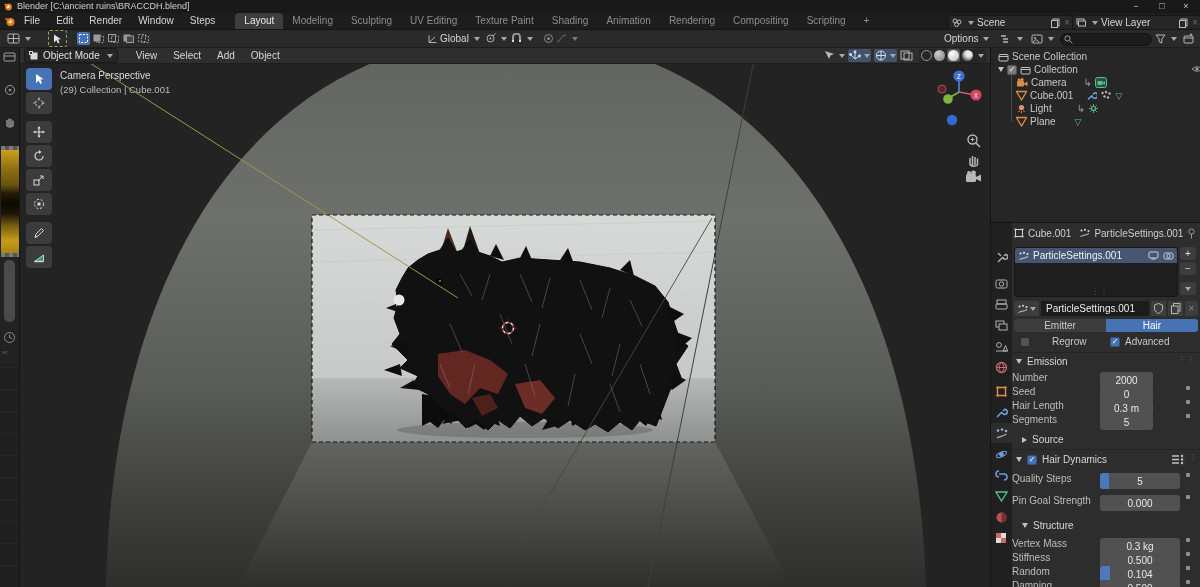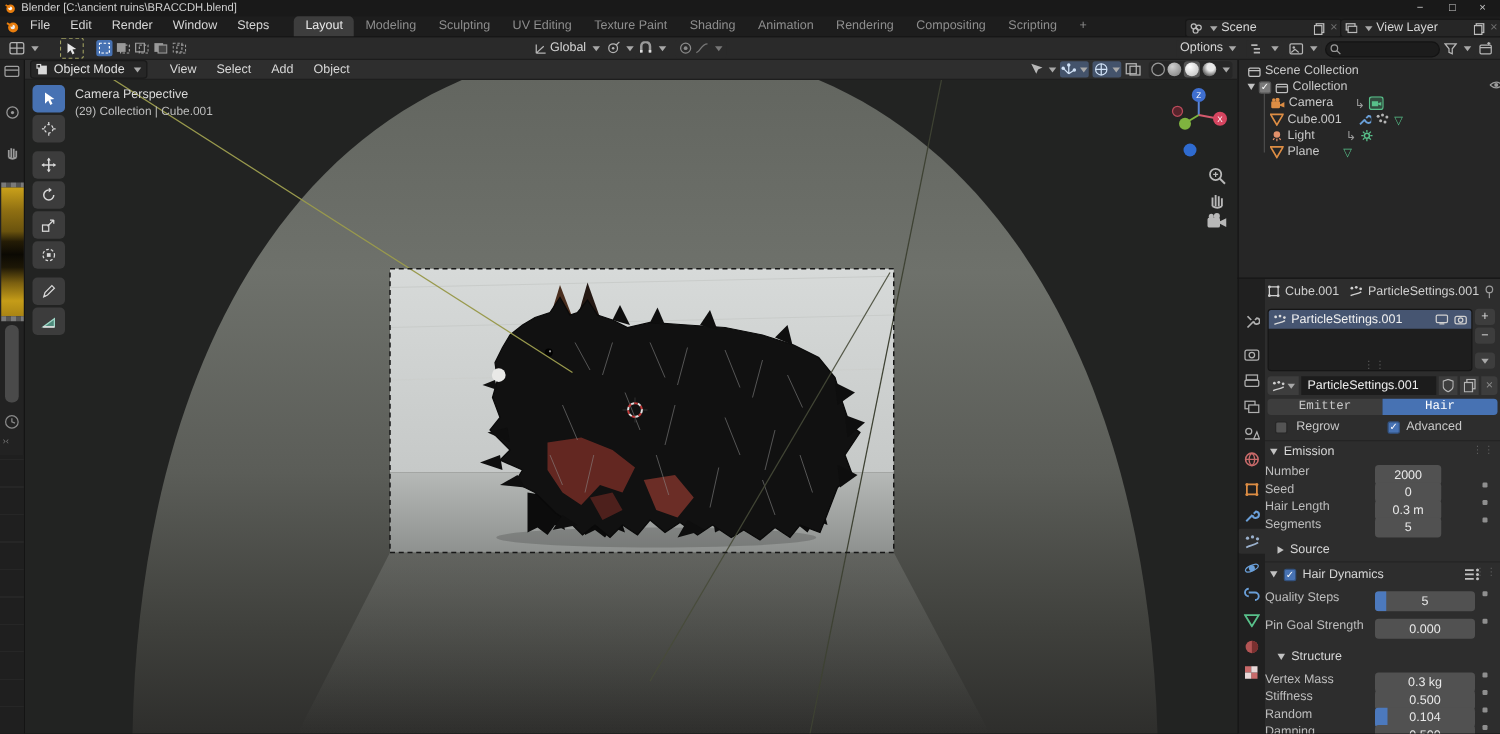--- a/index.html
+++ b/index.html
@@ -52,21 +52,21 @@
   .ptabcell{position:absolute;left:0;width:22px;height:20px;display:flex;align-items:center;justify-content:center;}
   .ptabcell.active{background:#2d2d2d;border-radius:3px 0 0 3px;}
   #pcontent{position:absolute;left:22px;top:0;width:188px;height:364px;}
   .pfield{position:absolute;height:16px;background:#515151;border-radius:3px;display:flex;align-items:center;justify-content:center;color:#e9e9e9;overflow:hidden;}
   .pfill{position:absolute;left:0;top:0;bottom:0;background:#4c79bd;}
   .plabel{position:absolute;color:#bdbdbd;text-align:left;width:84px;left:0;}
   .pdot{position:absolute;width:4px;height:4px;background:#8f8f8f;border-radius:1px;left:174px;}
   .phead{position:absolute;left:4px;display:flex;align-items:center;gap:5px;color:#d6d6d6;}
   .cb{width:10px;height:10px;border-radius:2px;background:#545454;border:1px solid #272727;box-sizing:border-box;font-size:8px;line-height:8px;text-align:center;color:#fff;}
   .cb.on{background:#4772b3;border-color:#33527f;}
-  .segbtn{position:absolute;height:13px;display:flex;align-items:center;justify-content:center;font-family:Liberation Mono, monospace;}
+  .segbtn{position:absolute;height:13px;display:flex;align-items:center;justify-content:center;}
   .gripdots{color:#5d5d5d;font-size:8px;letter-spacing:1px;}
   input.search{background:#1c1c1c;border:1px solid #131313;border-radius:8px;height:11px;width:72px;color:#ddd;font-size:9px;padding:0 4px 0 14px;outline:none;}
   .divider-v{background:#141414;}
 </style>
 </head>
 <body>
 
 <div id="app">
 
   <div id="titlebar" class="abs fx">
@@ -786,21 +786,21 @@
               <rect x="2.5" y="0.5" width="6.5" height="7.5" fill="none" stroke="#b5b5b5"></rect>
               <rect x="0.5" y="3" width="6.5" height="7.5" fill="#3d3d3d" stroke="#b5b5b5"></rect>
             </svg>
           </div>
         <div class="fx" style="background:#3d3d3d;border-radius:0 3px 3px 0;height:15px;width:13px;justify-content:center;color:#8a8a8a">×</div>
       </div>
 
       <div class="segbtn" style="left:2px;top:96px;width:92px;background:#3d3d3d;border-radius:3px 0 0 3px;color:#c8c8c8">Emitter</div>
       <div class="segbtn" style="left:94px;top:96px;width:92px;background:#4772b3;border-radius:0 3px 3px 0;color:#ffffff">Hair</div>
 
-      <div class="fx abs" style="left:8px;top:113px;gap:7px">
+      <div class="fx abs" style="left:8px;top:113px;gap:22px">
         <span class="cb"></span>
         <span>Regrow</span>
       </div>
       <div class="fx abs" style="left:98px;top:113px;gap:5px">
         <span class="cb on">✓</span>
         <span>Advanced</span>
       </div>
 
       <div class="abs" style="left:0;top:129px;width:188px;height:1px;background:#242424"></div>
 

